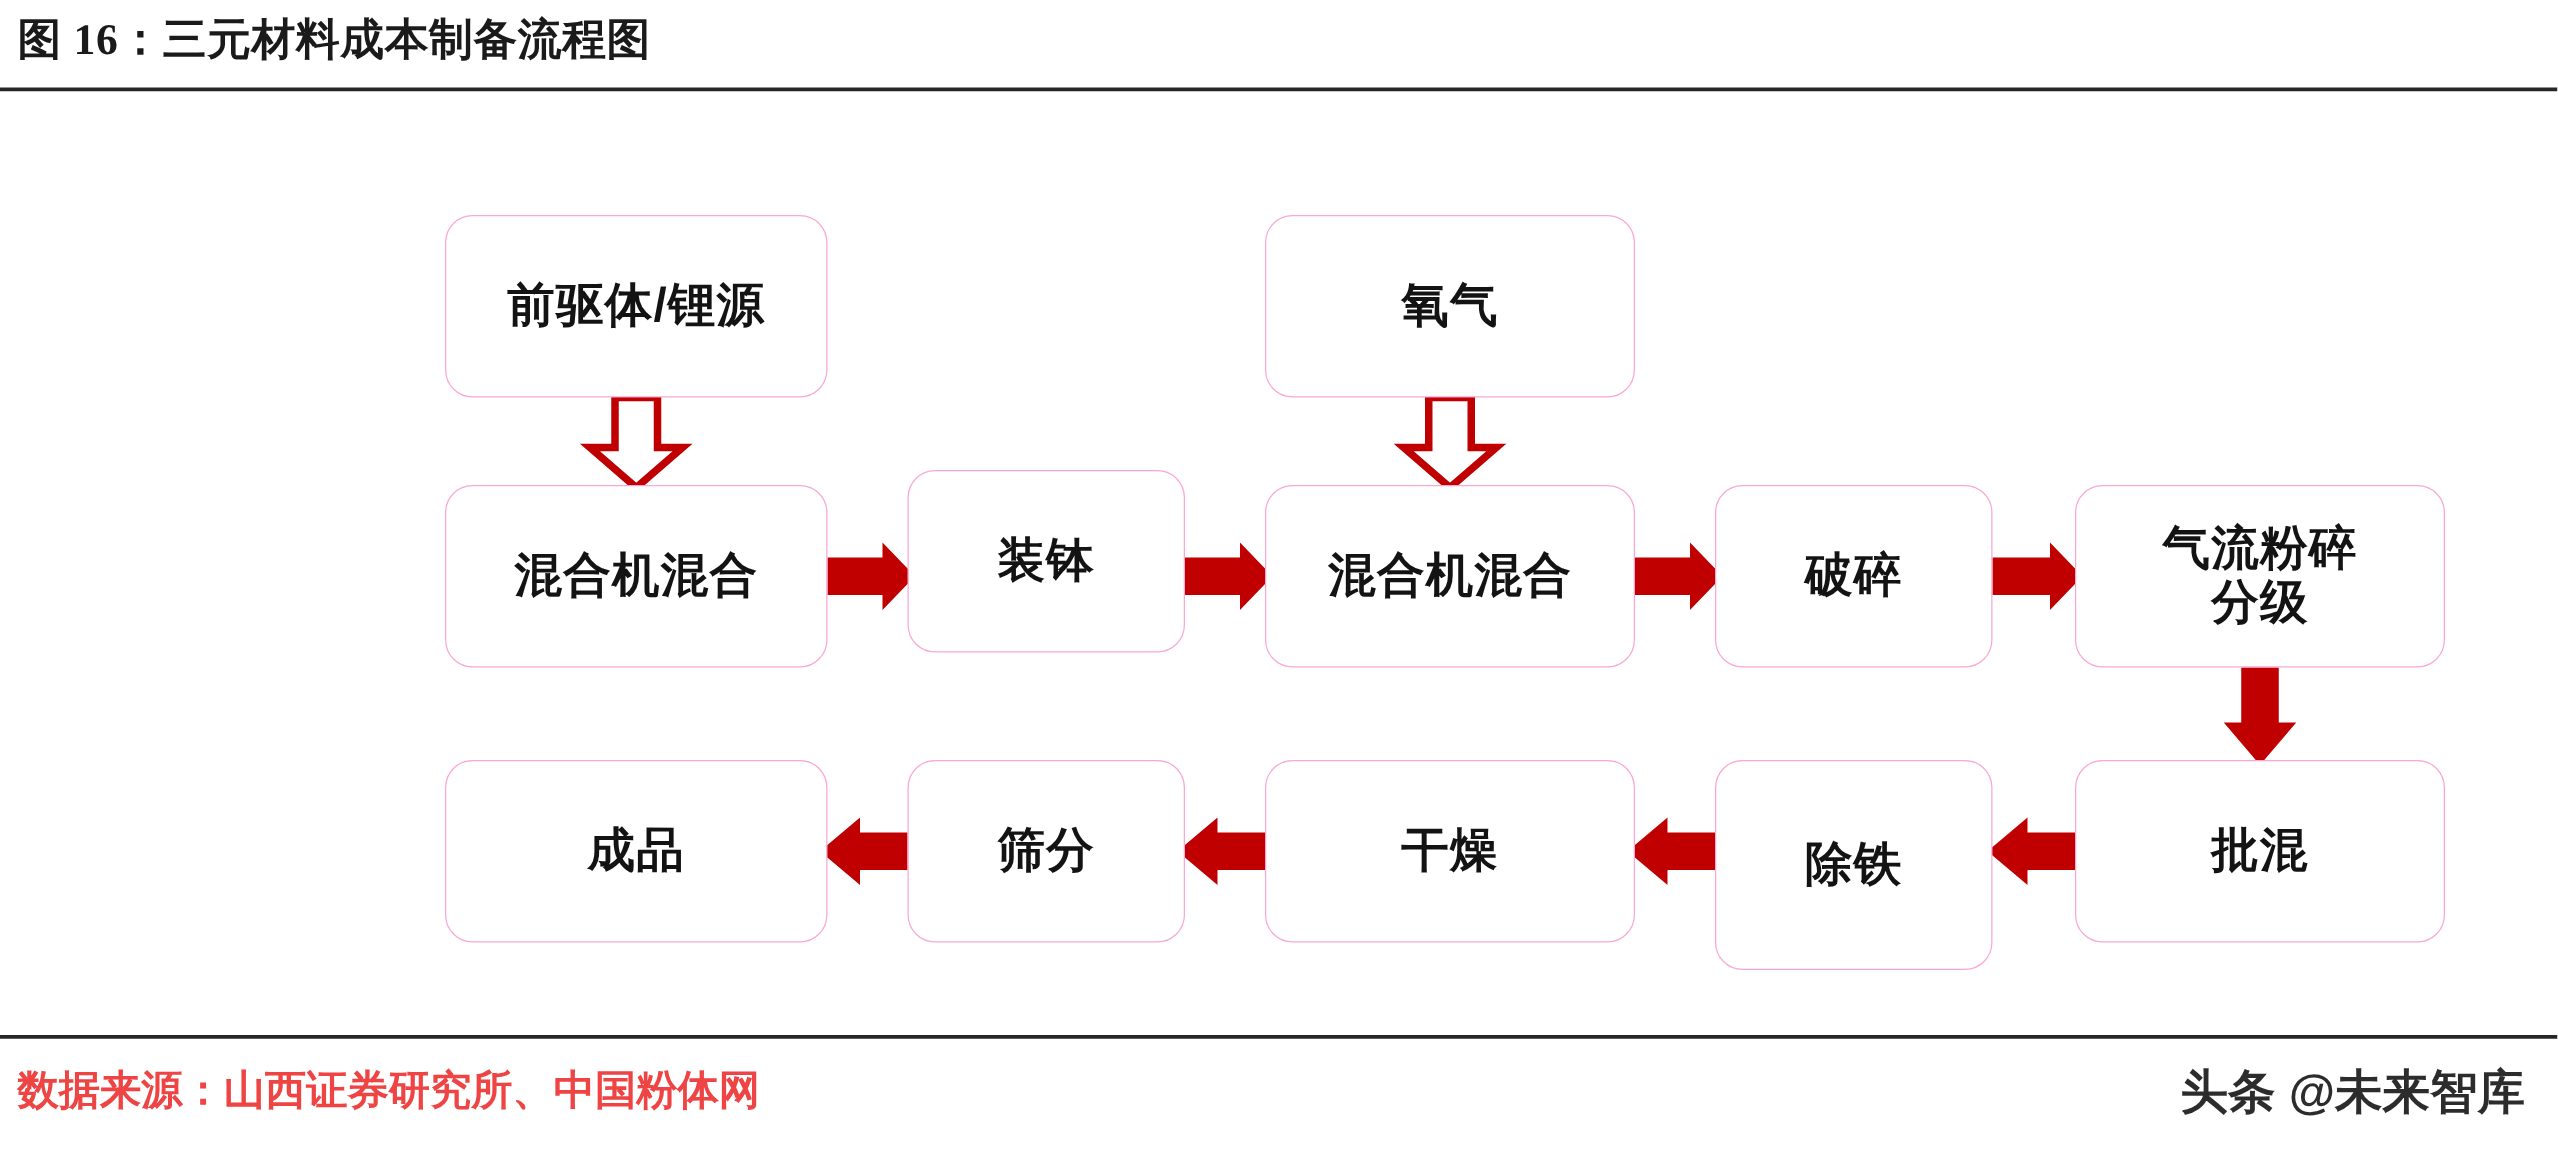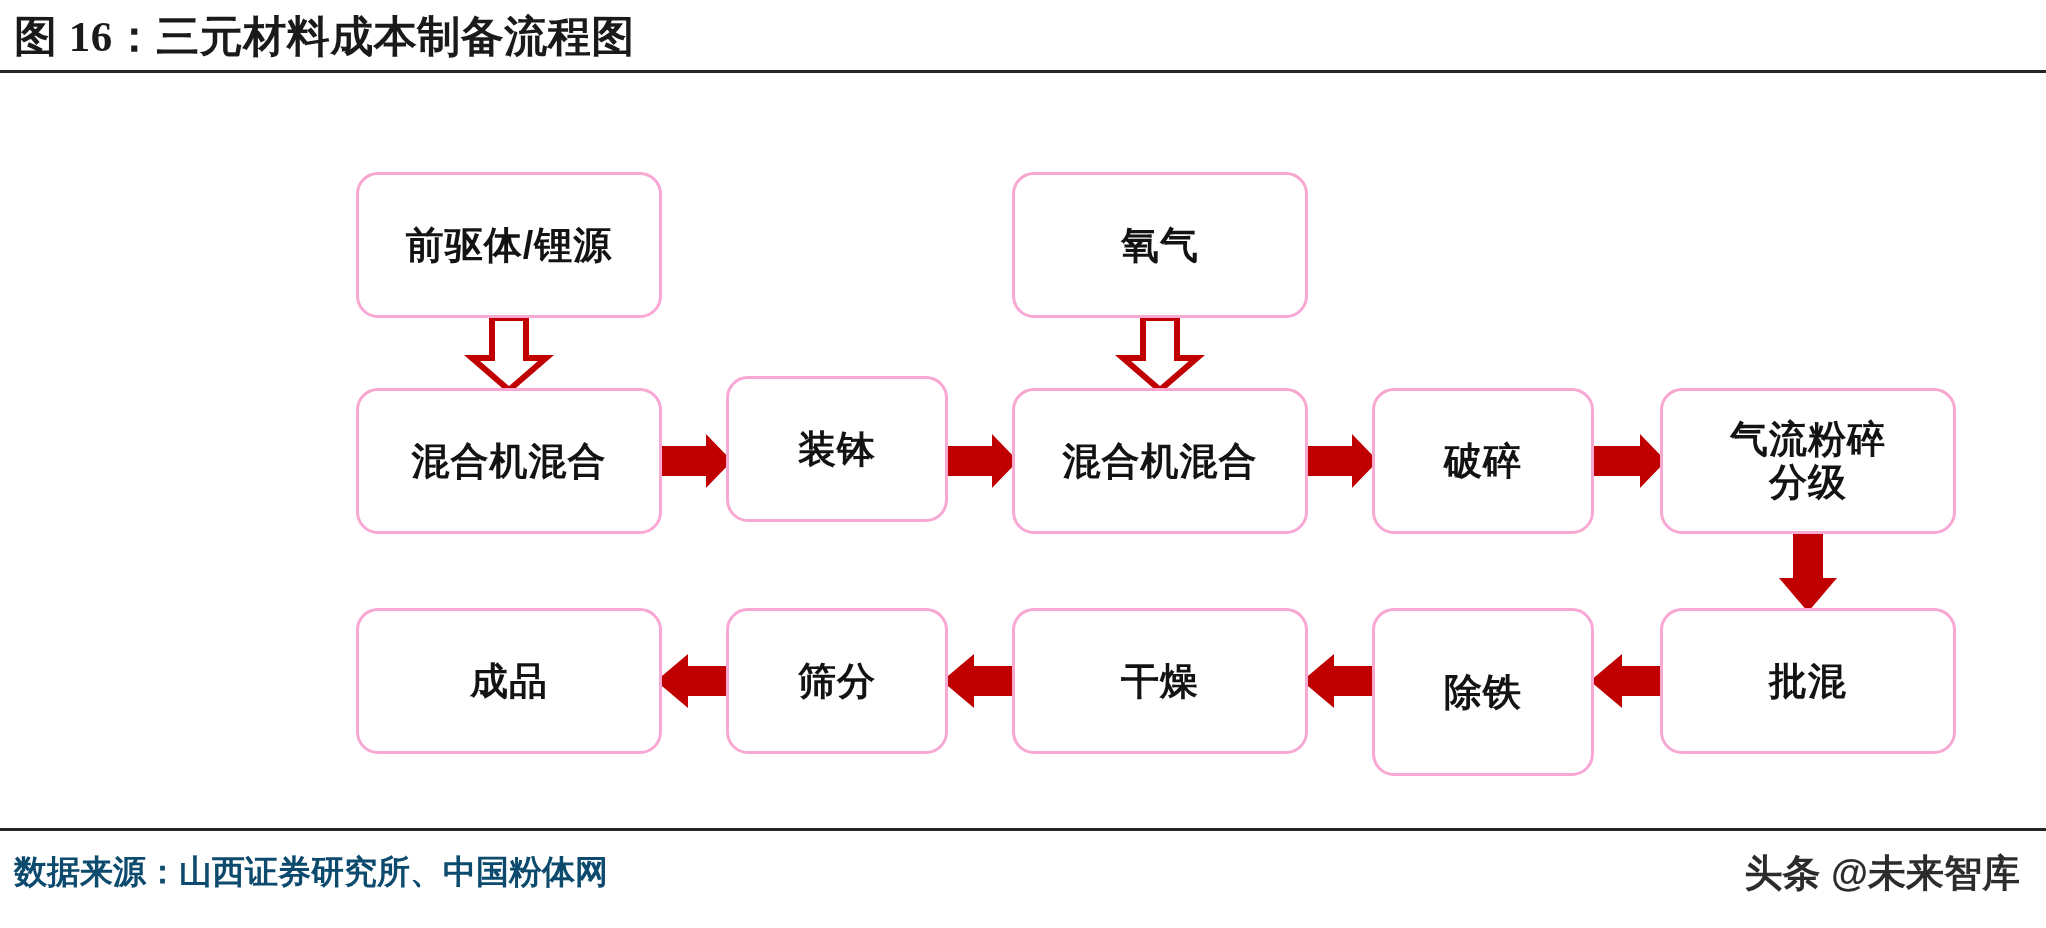--- a/index.html
+++ b/index.html
@@ -14,21 +14,21 @@
     font-family: "Liberation Sans", "DejaVu Sans", sans-serif;
     overflow: hidden;
   }
 
   
   #figure-title {
     position: absolute;
     left: 14px;
     top: 8px;
     font-family: "Liberation Serif", "DejaVu Serif", serif;
-    font-size: 43px;
+    font-size: 35px;
     font-weight: 700;
     color: #1a1a1a;
     letter-spacing: 0.5px;
     white-space: nowrap;
   }
   #header-rule {
     position: absolute;
     left: 0;
     top: 70px;
     width: 2046px;
@@ -45,21 +45,21 @@
     height: 3px;
     background: #262626;
   }
   #source-note {
     position: absolute;
     left: 14px;
     top: 850px;
     font-family: "Liberation Sans", "DejaVu Sans", sans-serif;
     font-size: 33px;
     font-weight: 700;
-    color: #0c4a6e;
+    color: #ef4444;
     white-space: nowrap;
   }
   #watermark {
     position: absolute;
     right: 26px;
     top: 848px;
     font-family: "Liberation Sans", "DejaVu Sans", sans-serif;
     font-size: 38px;
     font-weight: 700;
     color: #1b1b1b;
@@ -72,21 +72,21 @@
     position: absolute;
     left: 0;
     top: 70px;
     width: 2046px;
     height: 758px;
   }
 
   .node {
     position: absolute;
     box-sizing: border-box;
-    border: 3px solid #f9a8d4;
+    border: 1px solid #f9a8d4;
     border-radius: 22px;
     background: #ffffff;
     display: flex;
     align-items: center;
     justify-content: center;
     text-align: center;
     z-index: 3;
   }
   .node .node-label {
     font-family: "Liberation Sans", "DejaVu Sans", sans-serif;

